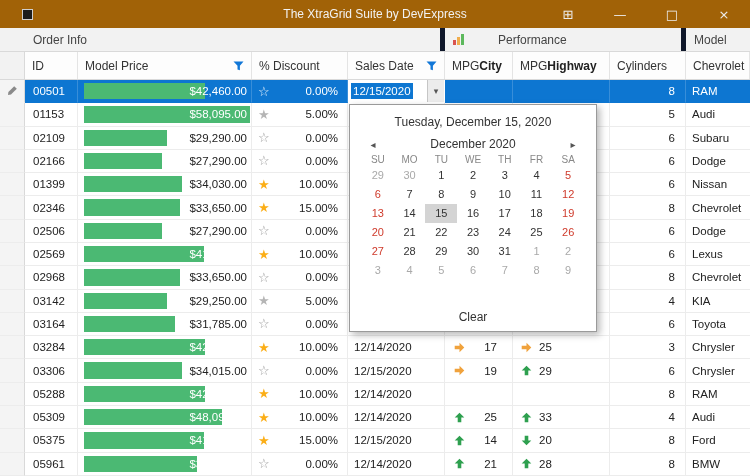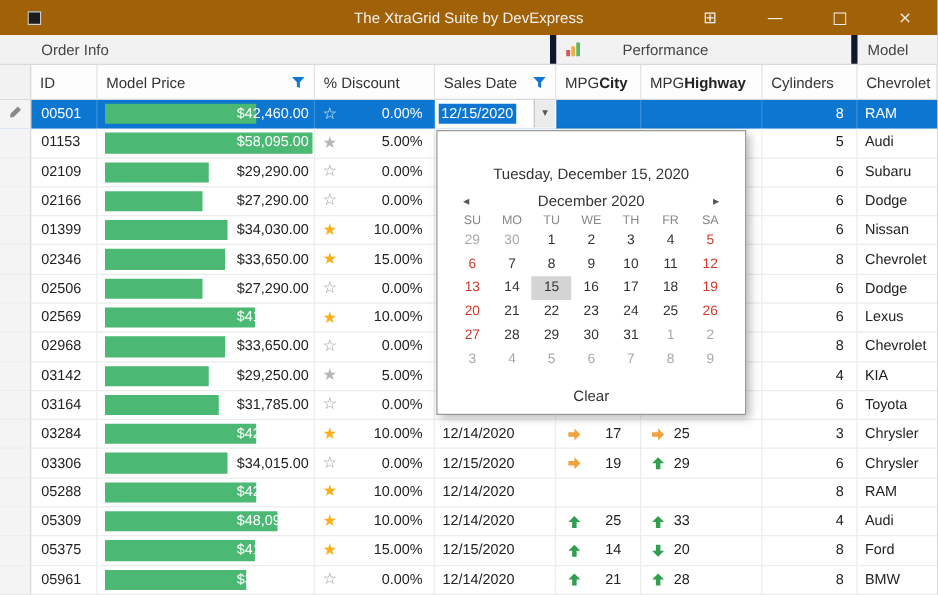--- a/index.html
+++ b/index.html
@@ -64,21 +64,21 @@
   .tmcell { padding-left:6px; border-right:none; }
 
   
   .editorcell { background:#fff; color:#000; padding:0; align-items:stretch; }
   .seltext { margin:3px 0 3px 3px; padding:0 2px; background:var(--accent); color:#fff; display:flex; align-items:center; }
   .ddbtn { margin-left:auto; width:17px; background:#ececec; border-left:1px solid #c6c6c6; display:flex; align-items:center; justify-content:center; color:#555; font-size:9px; }
 
   
   .calendar { position:absolute; left:349px; top:104px; width:248px; height:228px; background:#fff;
               border:1px solid #9a9a9a; box-shadow:3px 3px 7px rgba(0,0,0,.28); z-index:20; color:#333; }
-  .cal-fulldate { text-align:center; margin-top:27px; font-size:12px; }
+  .cal-fulldate { text-align:center; margin-top:10px; font-size:12px; }
   .cal-nav { display:flex; align-items:center; margin:8px 16px 3px 16px; font-size:12px; }
   .cal-arrow { width:14px; color:#555; font-size:10px; text-align:center; }
   .cal-month { flex:1; text-align:center; }
   .cal-daynames { display:flex; margin:3px 12px 1px 12px; color:#888; font-size:10px; }
   .cal-daynames span { width:32px; text-align:center; }
   .cal-week { display:flex; margin:0 12px; }
   .cal-day { width:32px; height:19px; line-height:19px; text-align:center; font-size:11px; color:#333; }
   .k-out { color:#a9a9a9; }
   .k-w { color:var(--weekend); }
   .k-sel { background:#d4d4d4; }

